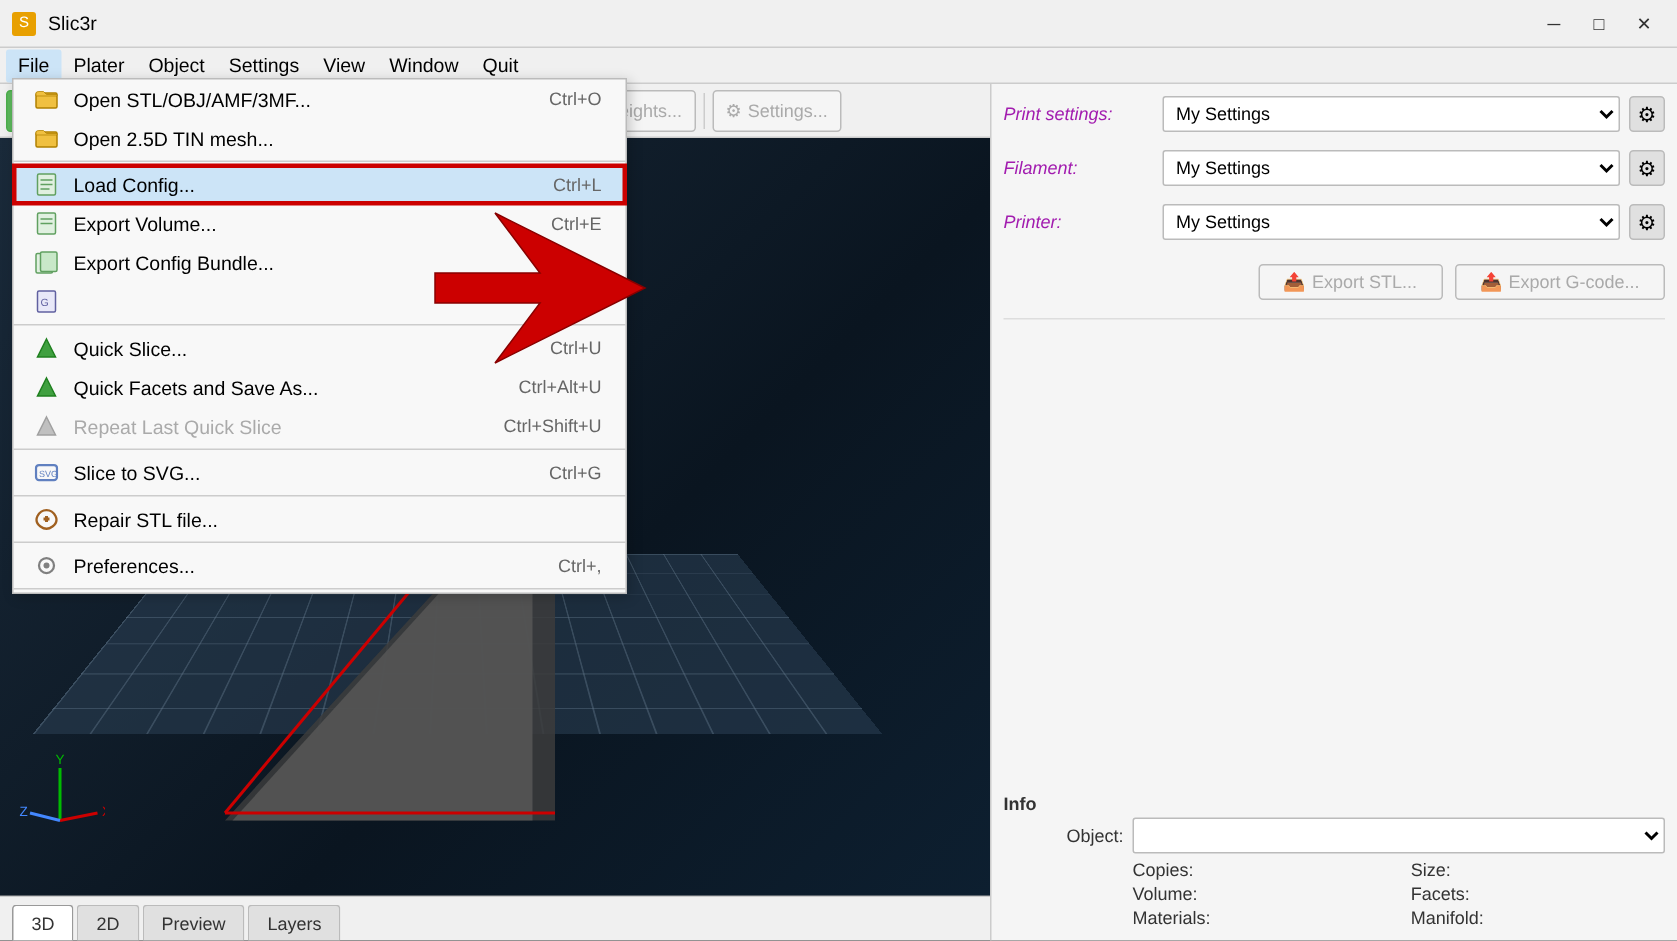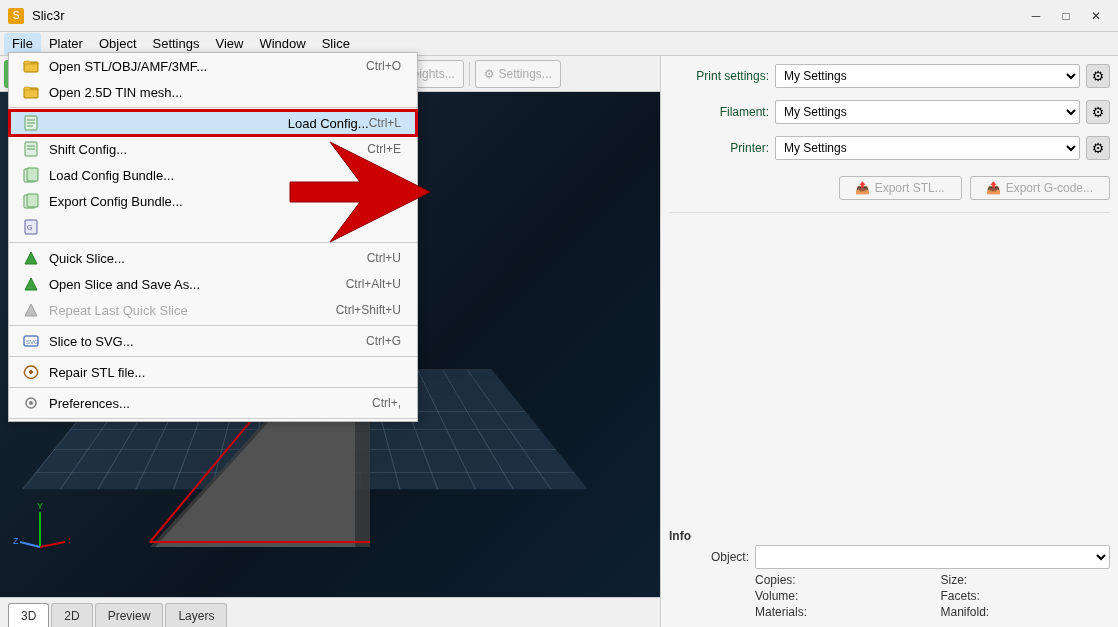--- a/index.html
+++ b/index.html
@@ -195,24 +195,24 @@
 
     
     .settings-row {
       display: flex;
       align-items: center;
       gap: 6px;
       margin-bottom: 4px;
     }
     .settings-label {
       width: 100px;
-      text-align: right;
-      color: #14532d;
+      color: #a21caf;
       font-size: 12px;
       flex-shrink: 0;
+      font-style: italic;
     }
     .settings-select {
       flex: 1;
       height: 24px;
       border: 1px solid #bbb;
       background: white;
       border-radius: 2px;
       padding: 0 4px;
       font-size: 12px;
     }
@@ -411,21 +411,21 @@
   </div>
 </div>
 
 <div class="menu-bar">
   <div class="menu-item active">File</div>
   <div class="menu-item">Plater</div>
   <div class="menu-item">Object</div>
   <div class="menu-item">Settings</div>
   <div class="menu-item">View</div>
   <div class="menu-item">Window</div>
-  <div class="menu-item">Slice</div>
+  <div class="menu-item">Quit</div>
 </div>
 
 <div class="main-content">
 
   <div class="viewport-panel">
 
     <div class="toolbar">
       <button class="toolbar-btn icon-only green">+</button>
       <button class="toolbar-btn icon-only red">−</button>
       <button class="toolbar-btn icon-only yellow" style="font-size:16px;">↺</button>
@@ -565,63 +565,53 @@
         <svg width="16" height="16" viewBox="0 0 16 16">
             <rect x="1" y="4" width="14" height="10" rx="1" fill="#f0c040" stroke="#b08000" stroke-width="1"></rect>
             <path d="M1 6 L1 4 Q1 3 3 3 L6 3 L8 5 L15 5 L15 6 Z" fill="#f0c040" stroke="#b08000" stroke-width="0.5"></path>
           </svg>
       </div>
       <span>Open 2.5D TIN mesh...</span>
       <span class="dropdown-shortcut"></span>
     </div>
     <div class="dropdown-separator"></div>
 
-    <div class="dropdown-item highlighted" style="background:#cce4f7; outline: 3px solid #cc0000; outline-offset:-2px;justify-content:flex-end;">
+    <div class="dropdown-item highlighted" style="background:#cce4f7; outline: 3px solid #cc0000; outline-offset:-2px;">
       <div class="dropdown-icon">
         <svg width="16" height="16" viewBox="0 0 16 16">
           <rect x="2" y="1" width="12" height="14" rx="1" fill="#e0f0e0" stroke="#60a060" stroke-width="1"></rect>
           <line x1="4" y1="5" x2="12" y2="5" stroke="#60a060" stroke-width="1"></line>
           <line x1="4" y1="8" x2="12" y2="8" stroke="#60a060" stroke-width="1"></line>
           <line x1="4" y1="11" x2="10" y2="11" stroke="#60a060" stroke-width="1"></line>
         </svg>
       </div>
       <span>Load Config...</span>
       <span class="dropdown-shortcut">Ctrl+L</span>
     </div>
 
     <div class="dropdown-item">
       <div class="dropdown-icon">
         <svg width="16" height="16" viewBox="0 0 16 16">
           <rect x="2" y="1" width="12" height="14" rx="1" fill="#e0f0e0" stroke="#60a060" stroke-width="1"></rect>
           <line x1="4" y1="5" x2="12" y2="5" stroke="#60a060" stroke-width="1"></line>
           <line x1="4" y1="8" x2="12" y2="8" stroke="#60a060" stroke-width="1"></line>
         </svg>
       </div>
-      <span>Shift Config...</span>
+      <span>Export Volume...</span>
       <span class="dropdown-shortcut">Ctrl+E</span>
     </div>
+
 
     <div class="dropdown-item">
       <div class="dropdown-icon">
         <svg width="16" height="16" viewBox="0 0 16 16">
           <rect x="1" y="2" width="11" height="13" rx="1" fill="#e0f0e0" stroke="#60a060" stroke-width="1"></rect>
           <rect x="4" y="1" width="11" height="13" rx="1" fill="#c8e8c8" stroke="#60a060" stroke-width="1"></rect>
         </svg>
       </div>
-      <span>Load Config Bundle...</span>
-      <span class="dropdown-shortcut"></span>
-    </div>
-
-    <div class="dropdown-item">
-      <div class="dropdown-icon">
-        <svg width="16" height="16" viewBox="0 0 16 16">
-          <rect x="1" y="2" width="11" height="13" rx="1" fill="#e0f0e0" stroke="#60a060" stroke-width="1"></rect>
-          <rect x="4" y="1" width="11" height="13" rx="1" fill="#c8e8c8" stroke="#60a060" stroke-width="1"></rect>
-        </svg>
-      </div>
       <span>Export Config Bundle...</span>
       <span class="dropdown-shortcut"></span>
     </div>
 
     <div class="dropdown-item">
       <div class="dropdown-icon">
         <svg width="16" height="16" viewBox="0 0 16 16">
           <rect x="2" y="1" width="12" height="14" rx="1" fill="#e8e8f8" stroke="#6060a0" stroke-width="1"></rect>
           <text x="4" y="11" font-size="7" fill="#6060a0">G</text>
         </svg>
@@ -639,21 +629,21 @@
       <span>Quick Slice...</span>
       <span class="dropdown-shortcut">Ctrl+U</span>
     </div>
 
     <div class="dropdown-item">
       <div class="dropdown-icon">
         <svg width="16" height="16" viewBox="0 0 16 16">
           <polygon points="8,2 14,14 2,14" fill="#40a040" stroke="#208020" stroke-width="1"></polygon>
         </svg>
       </div>
-      <span>Open Slice and Save As...</span>
+      <span>Quick Facets and Save As...</span>
       <span class="dropdown-shortcut">Ctrl+Alt+U</span>
     </div>
 
     <div class="dropdown-item disabled">
       <div class="dropdown-icon">
         <svg width="16" height="16" viewBox="0 0 16 16">
           <polygon points="8,2 14,14 2,14" fill="#c0c0c0" stroke="#a0a0a0" stroke-width="1"></polygon>
         </svg>
       </div>
       <span>Repeat Last Quick Slice</span>

